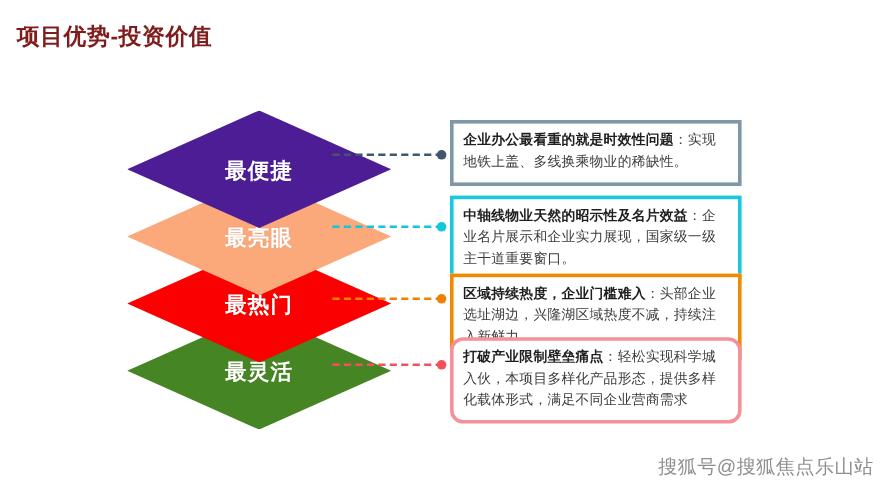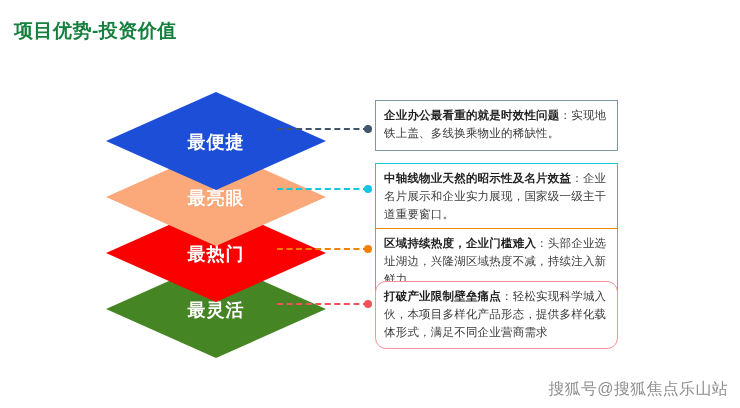--- a/index.html
+++ b/index.html
@@ -18,21 +18,21 @@
     overflow: hidden;
   }
 
   
   .slide-title {
     position: absolute;
     left: 14px;
     top: 18px;
     font-size: 19px;
     font-weight: bold;
-    color: #15803d;
+    color: #7f1d1d;
     letter-spacing: 0.5px;
     white-space: nowrap;
   }
 
   
   .diamond-stack {
     position: absolute;
     left: 106px;
     top: 92px;
     width: 220px;
@@ -90,21 +90,21 @@
   .c3 { left: 277px; top: 248px; width: 92px; color: #f08000; }
   .c4 { left: 277px; top: 303px; width: 92px; color: #f4525a; }
 
   
   .callout {
     position: absolute;
     left: 375px;
     width: 243px;
     box-sizing: border-box;
     background: #ffffff;
-    border: 1px solid #a3a3a3;
+    border: 3px solid #a3a3a3;
     padding: 6px 8px 7px 8px;
     font-size: 11.5px;
     line-height: 1.55;
     color: #3b3b3b;
     letter-spacing: 0.2px;
   }
   .callout .lead {
     font-weight: bold;
     color: #1f1f1f;
   }
@@ -125,21 +125,21 @@
   }
 </style>
 </head>
 <body>
 
 <div class="slide">
 
   <div class="slide-title">项目优势-投资价值</div>
 
   <div class="diamond-stack">
-    <div class="diamond d1" style="background: #1d4ed8; text-align: center;">
+    <div class="diamond d1" style="background: #4c1d95; text-align: center;">
       <span class="diamond-label">最便捷</span>
     </div>
     <div class="diamond d2" style="background: rgb(251, 168, 122);">
       <span class="diamond-label">最亮眼</span>
     </div>
     <div class="diamond d3" style="background: rgb(250, 0, 0);">
       <span class="diamond-label">最热门</span>
     </div>
     <div class="diamond d4" style="background: rgb(70, 133, 36);">
       <span class="diamond-label">最灵活</span>

